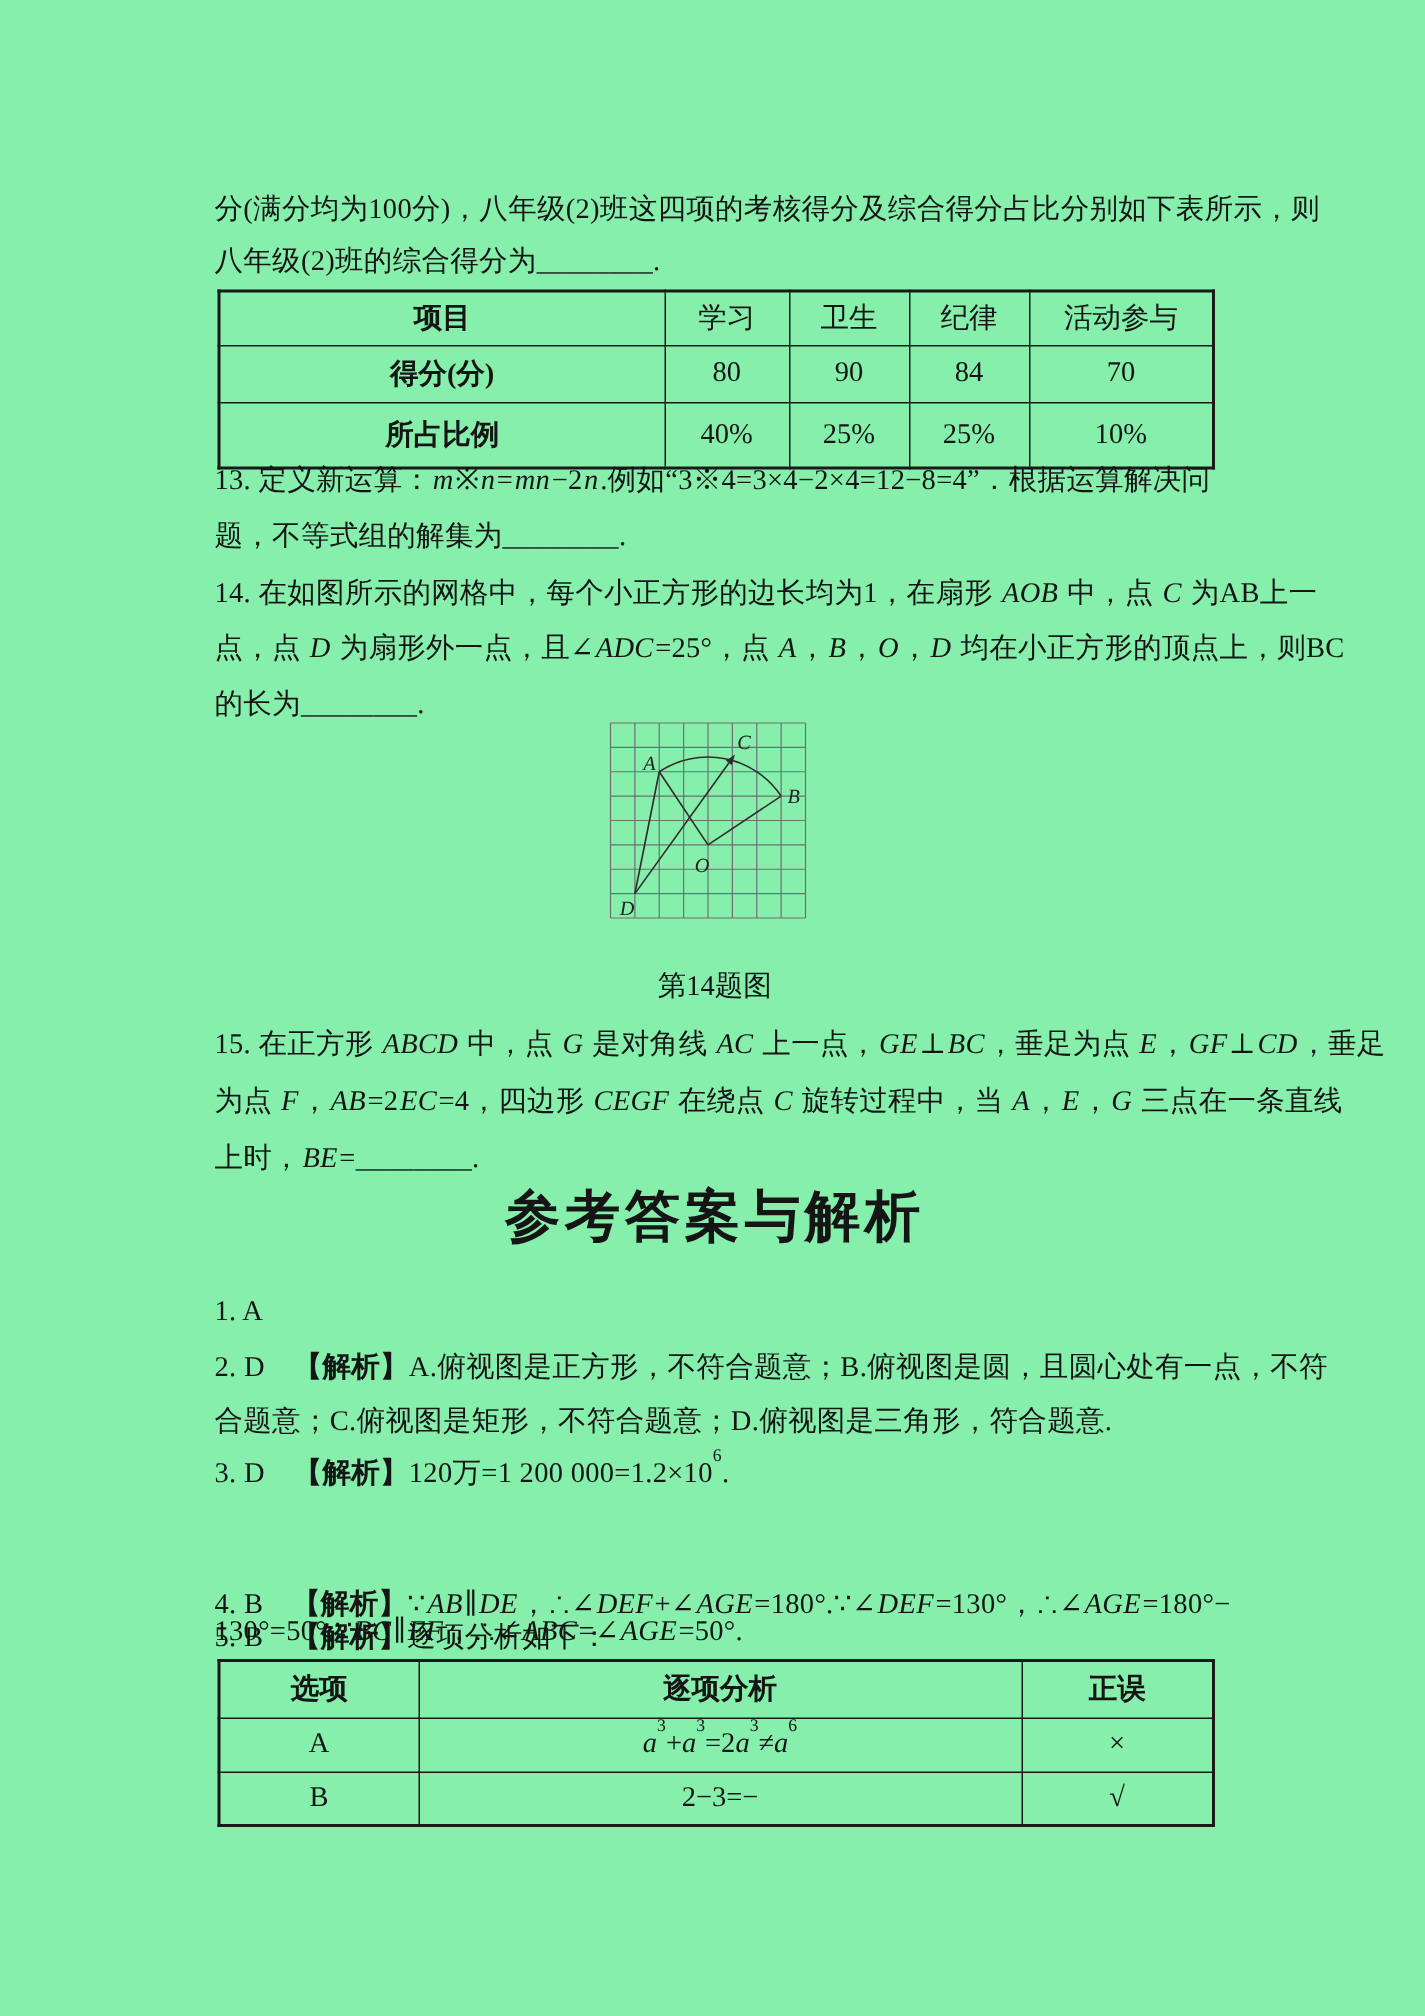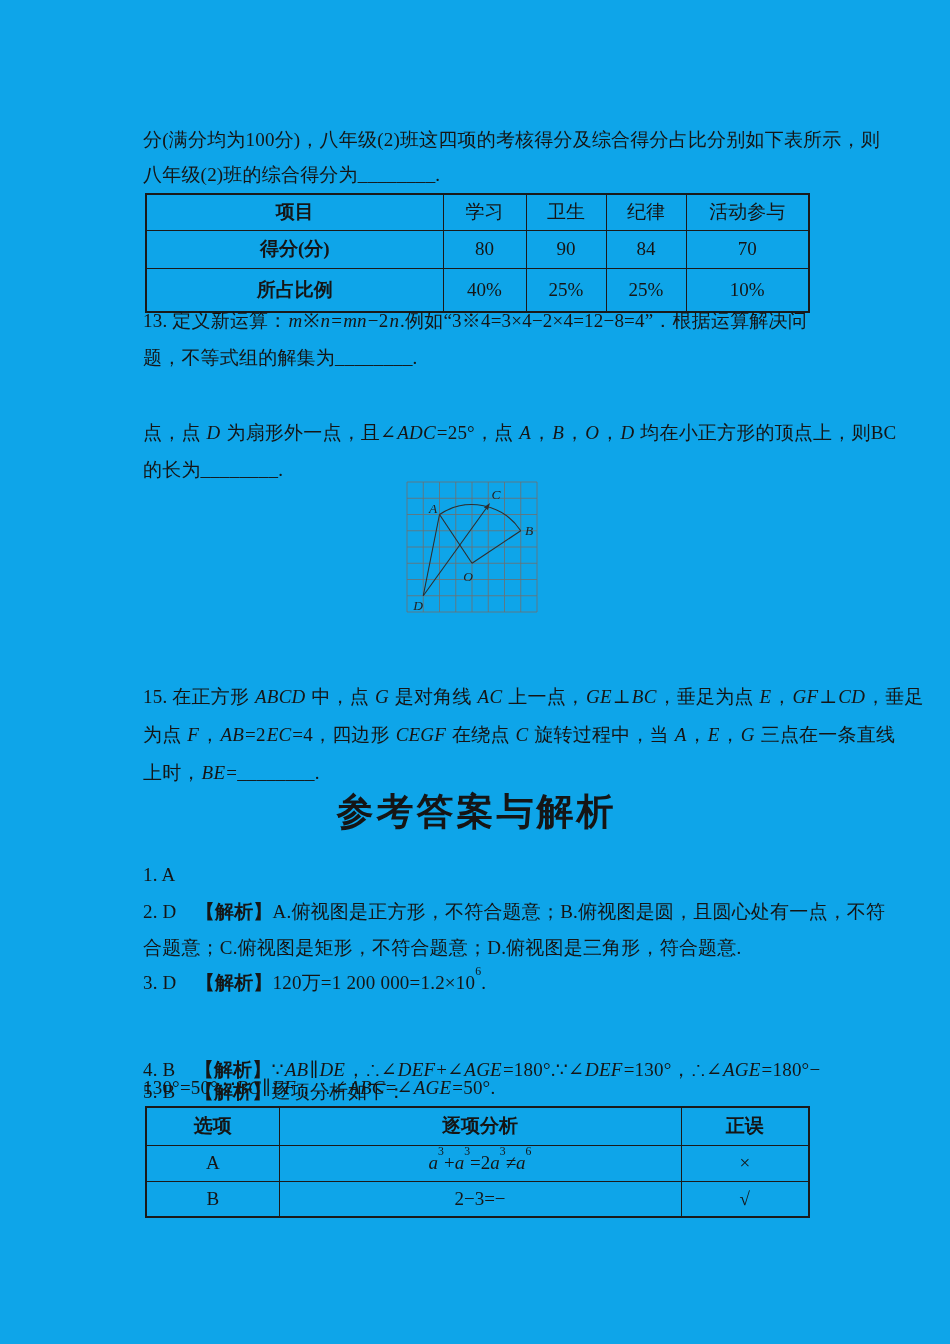--- a/index.html
+++ b/index.html
@@ -1,17 +1,17 @@
 <!DOCTYPE html>
 <html><head>
 <meta charset="utf-8">
 <style>
   html,body{margin:0;padding:0;background:#e8e8e8;}
   .page{
-    position:relative;width:950px;height:1344px;background:#0ea5e9;margin:0 auto;
+    position:relative;width:950px;height:1344px;background:#86efac;margin:0 auto;
     font-family:"Liberation Serif","DejaVu Serif",serif;color:#151515;overflow:hidden;
   }
   .line{
     position:absolute;left:143px;width:680px;font-size:19px;line-height:28px;
     white-space:nowrap;letter-spacing:0.2px;
   }
   .line i{font-style:italic;padding:0 1px;}
   .line b{font-weight:bold;}
   sup{font-size:0.62em;position:relative;top:-0.55em;line-height:0;}
   table.doc-table{
@@ -69,20 +69,21 @@
       <td>25%</td>
       <td>25%</td>
       <td>10%</td>
     </tr>
   </tbody>
     </table>
 
   <div class="line" style="top:307px">13. 定义新运算：<i>m</i>※<i>n</i>=<i>mn</i>−2<i>n</i>.例如“3※4=3×4−2×4=12−8=4”．根据运算解决问</div>
   <div class="line" style="top:344px">题，不等式组的解集为________.</div>
 
+  <div class="line" style="top:382px">14. 在如图所示的网格中，每个小正方形的边长均为1，在扇形 <i>AOB</i> 中，点 <i>C</i> 为AB上一</div>
   <div class="line" style="top:419px">点，点 <i>D</i> 为扇形外一点，且∠<i>ADC</i>=25°，点 <i>A</i>，<i>B</i>，<i>O</i>，<i>D</i> 均在小正方形的顶点上，则BC</div>
   <div class="line" style="top:456px">的长为________.</div>
 
   <div class="figure-wrap">
     <svg width="140" height="140" viewBox="0 0 140 140" xmlns="http://www.w3.org/2000/svg">
       <g id="grid-lines" stroke="#6f6f6f" stroke-width="0.8">
           <line x1="0" y1="0" x2="0" y2="130"></line>
           <line x1="0" y1="0" x2="130" y2="0"></line>
           <line x1="16.25" y1="0" x2="16.25" y2="130"></line>
           <line x1="0" y1="16.25" x2="130" y2="16.25"></line>
@@ -109,20 +110,21 @@
         <line x1="16.25" y1="113.75" x2="78.9" y2="26.7"></line>
       </g>
       <polygon points="83,21 80.9,28.1 76.9,25.2" fill="#2e2e2e"></polygon>
       <text class="fig-label" x="26" y="31" text-anchor="middle">A</text>
       <text class="fig-label" x="89" y="17" text-anchor="middle">C</text>
       <text class="fig-label" x="118" y="53" text-anchor="start">B</text>
       <text class="fig-label" x="61" y="99" text-anchor="middle">O</text>
       <text class="fig-label" x="11" y="128" text-anchor="middle">D</text>
     </svg>
   </div>
+  <div class="caption">第14题图</div>
 
   <div class="line" style="top:683px">15. 在正方形 <i>ABCD</i> 中，点 <i>G</i> 是对角线 <i>AC</i> 上一点，<i>GE</i>⊥<i>BC</i>，垂足为点 <i>E</i>，<i>GF</i>⊥<i>CD</i>，垂足</div>
   <div class="line" style="top:721px">为点 <i>F</i>，<i>AB</i>=2<i>EC</i>=4，四边形 <i>CEGF</i> 在绕点 <i>C</i> 旋转过程中，当 <i>A</i>，<i>E</i>，<i>G</i> 三点在一条直线</div>
   <div class="line" style="top:759px">上时，<i>BE</i>=________.</div>
 
   <div class="main-heading">参考答案与解析</div>
 
   <div class="line" style="top:861px">1. A</div>
   <div class="line" style="top:898px">2. D　<b>【解析】</b>A.俯视图是正方形，不符合题意；B.俯视图是圆，且圆心处有一点，不符</div>
   <div class="line" style="top:934px">合题意；C.俯视图是矩形，不符合题意；D.俯视图是三角形，符合题意.</div>

